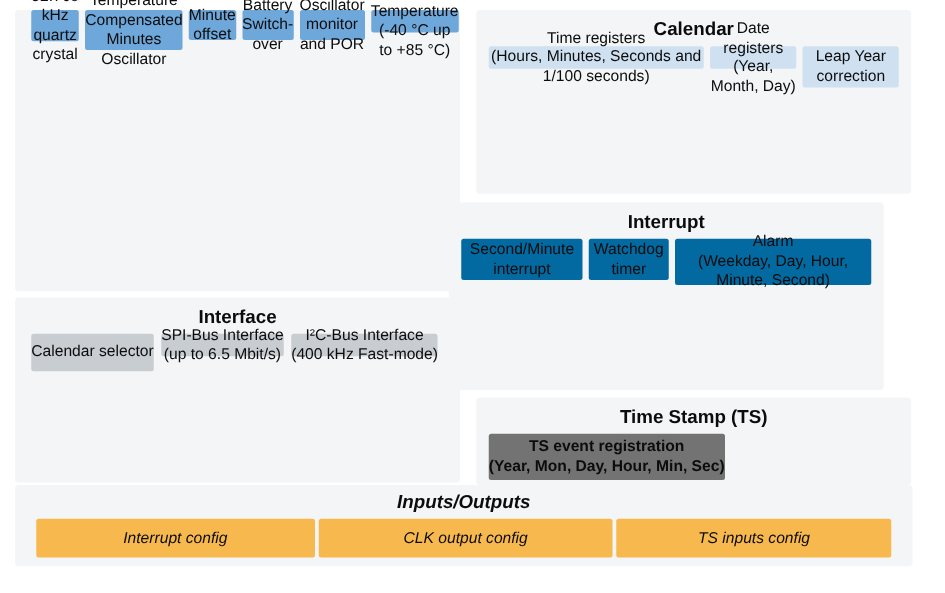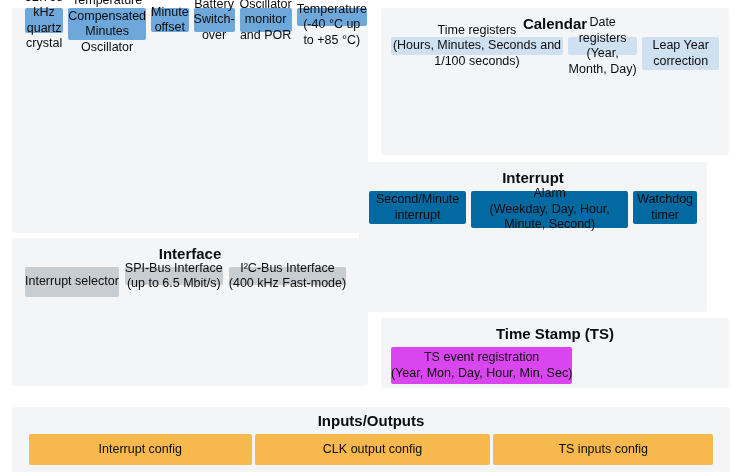--- a/index.html
+++ b/index.html
@@ -42,31 +42,31 @@
     white-space:pre-line;
     border-radius:2px;
     color:#0c0c0c;
   }
   
   .c-blue{background:#6ea7da;}
   .c-lblue{background:#cfe0f1;}
   .c-lorange{background:#0369a1;}
   .c-orange{background:#f7b84e;}
   .c-gray{background:#c8cdd2;}
-  .c-lgray{background:#d946ef;}
+  .c-lgray{background:#737373;font-weight:bold;}
   
   .b24{height:24px}.b25{height:25px}.b30{height:30px}.b31{height:31px}
   .b32{height:32px}.b33{height:33px}.b34{height:18px}.b37{height:37px}
   
   .panel-rtc{left:12px;top:8px;width:356px;height:225px;}
   .panel-interface{left:12px;top:238px;width:356px;height:148px;}
   .panel-calendar{left:381px;top:8px;width:348px;height:147px;}
   .panel-interrupt{left:359px;top:162px;width:348px;height:150px;}
   .panel-ts{left:381px;top:318px;width:348px;height:70px;}
-  .panel-io{left:12px;top:407px;width:718px;height:65px;}
+  .panel-io{left:12px;top:388px;width:718px;height:65px;font-style:italic;}
   .panel-io .panel-title{padding:5px 0 4px;}
   .io-blocks{
     display:grid;
     grid-template-columns:217fr 230fr 214fr;
     gap:3px;
     padding:0 17px;
   }
 </style>
 </head>
 <body>
@@ -82,21 +82,21 @@
       <div class="block c-blue b24">Battery Switch-over</div>
       <div class="block c-blue b24">Oscillator monitor and POR</div>
       <div class="block c-blue b34">Operating Temperature
 (-40 °C up to +85 °C)</div>
     </div>
   </div>
 
   <div class="panel panel-interface">
     <div class="panel-title">Interface</div>
     <div class="blocks gap6">
-      <div class="block c-gray b30">Interrupt selector</div>
+      <div class="block c-gray b30">Calendar selector</div>
       <div class="block c-gray b34">SPI-Bus Interface
 (up to 6.5 Mbit/s)</div>
       <div class="block c-gray b34">I²C-Bus Interface
 (400 kHz Fast-mode)</div>
     </div>
   </div>
 
   <div class="panel panel-calendar">
     <div class="panel-title">Calendar</div>
     <div class="blocks blocks-right">
@@ -105,23 +105,23 @@
       <div class="block c-lblue b34">Date registers
 (Year, Month, Day)</div>
       <div class="block c-lblue b33">Leap Year correction</div>
     </div>
   </div>
 
   <div class="panel panel-interrupt">
     <div class="panel-title">Interrupt</div>
     <div class="blocks blocks-right">
       <div class="block c-lorange b33">Second/Minute interrupt</div>
+      <div class="block c-lorange b33">Watchdog timer</div>
       <div class="block c-lorange b37">Alarm
 (Weekday, Day, Hour, Minute, Second)</div>
-      <div class="block c-lorange b33">Watchdog timer</div>
     </div>
   </div>
 
   <div class="panel panel-ts">
     <div class="panel-title">Time Stamp (TS)</div>
     <div class="blocks blocks-right">
       <div class="block c-lgray b37">TS event registration
 (Year, Mon, Day, Hour, Min, Sec)</div>
     </div>
   </div>

